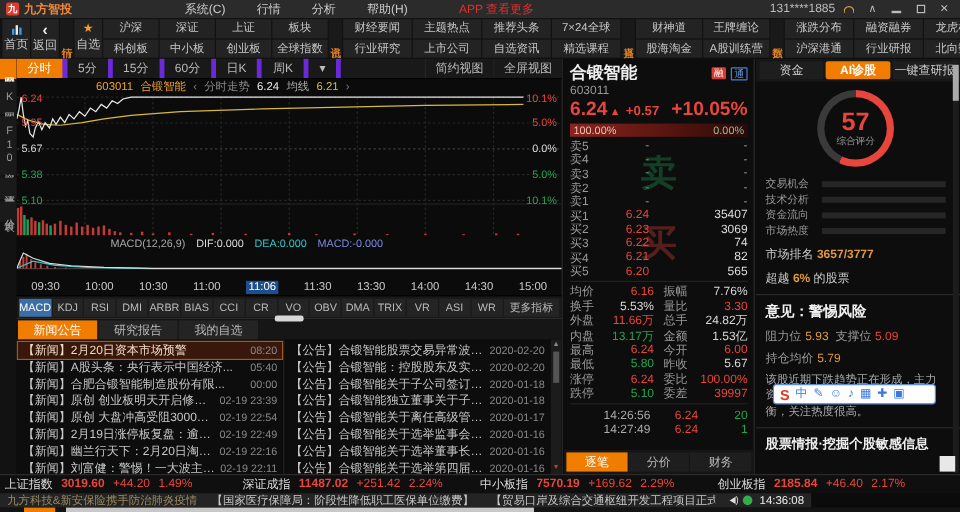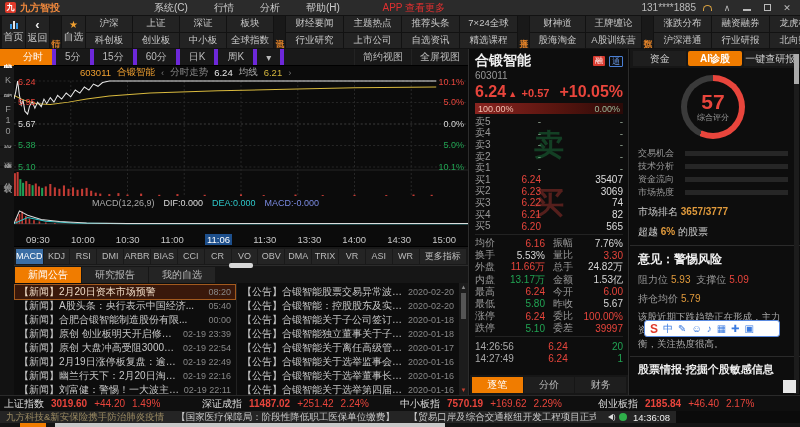--- a/index.html
+++ b/index.html
@@ -116,21 +116,21 @@
 .lvl-vol{flex:1;text-align:right;color:#ddd;}
 .dash{color:#8a9a8a;}
 .watermark{position:absolute;left:50%;top:50%;transform:translate(-50%,-50%);font-size:30px;font-weight:bold;opacity:.33;pointer-events:none;}
 .wm-sell{color:#21a453;}
 .wm-buy{color:#e8453c;}
 .details{display:grid;grid-template-columns:1fr 1fr;column-gap:8px;border-top:1px solid #222;margin-top:2px;padding-top:2px;}
 .dcell{display:flex;justify-content:space-between;align-items:center;height:12.2px;}
 .dk{color:#999;}
 .ticks{border-top:1px solid #222;margin-top:2px;padding-top:3px;}
 .tick-row{display:flex;align-items:center;height:12px;}
-.tick-time{width:52px;color:#aaa;}
+.tick-time{width:52px;color:#aaa;margin-left:28px;}
 .tick-price{flex:1;text-align:center;color:#e8453c;}
 .tick-vol{width:34px;text-align:right;color:#21a453;}
 .q-tabs{margin:auto -5px 0;display:flex;gap:1px;background:#161616;padding:2px 2px;height:20px;flex:none;}
 .qtab{flex:1;display:flex;align-items:center;justify-content:center;background:#1e1e1e;color:#bbb;}
 .qtab.active{background:#f07c00;color:#fff;}
 
 
 .ai-col{position:absolute;left:630px;top:49px;width:170px;height:346px;background:#0d0d0d;display:flex;flex-direction:column;overflow:hidden;}
 .ai-tabs{height:19px;flex:none;display:flex;gap:2px;padding:2px 3px;background:#161616;}
 .atab{flex:1;display:flex;align-items:center;justify-content:center;color:#ccc;background:#1e1e1e;white-space:nowrap;}
@@ -228,27 +228,27 @@
       <span>自选</span>
     </div>
     <div class="tb-group g-quote">
 
         <div class="tb-col">
           <div class="tb-btn">沪深</div>
           <div class="tb-btn">科创板</div>
         </div>
 
         <div class="tb-col">
+          <div class="tb-btn">深证</div>
+          <div class="tb-btn">中小板</div>
+        </div>
+
+        <div class="tb-col">
           <div class="tb-btn">上证</div>
           <div class="tb-btn">创业板</div>
-        </div>
-
-        <div class="tb-col">
-          <div class="tb-btn">深证</div>
-          <div class="tb-btn">中小板</div>
         </div>
 
         <div class="tb-col">
           <div class="tb-btn">板块</div>
           <div class="tb-btn">全球指数</div>
         </div>
       </div>
     <div class="tb-grouplabel">资讯</div>
     <div class="tb-group g-news">
 

